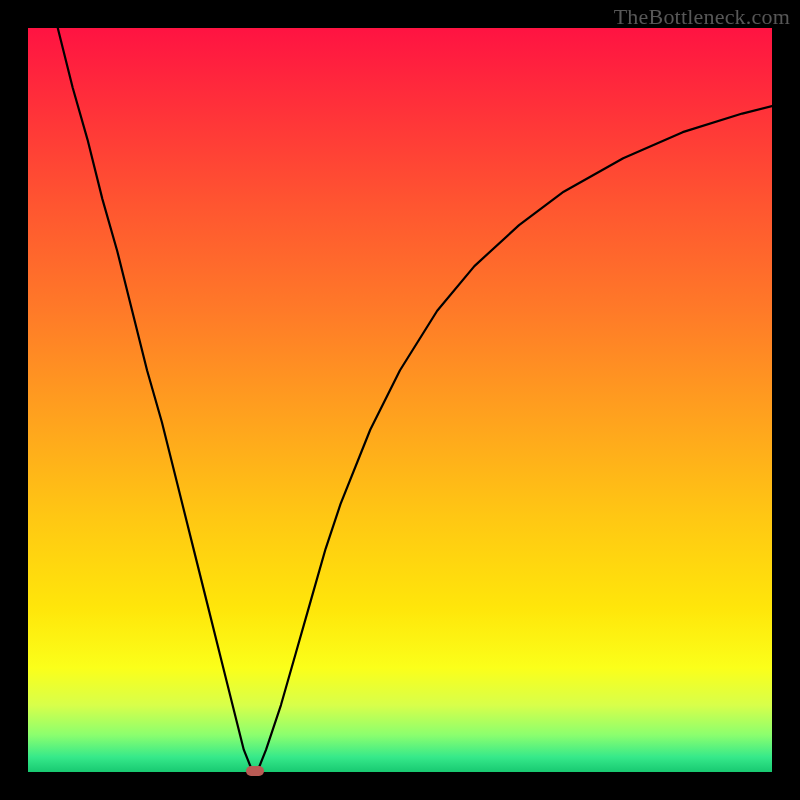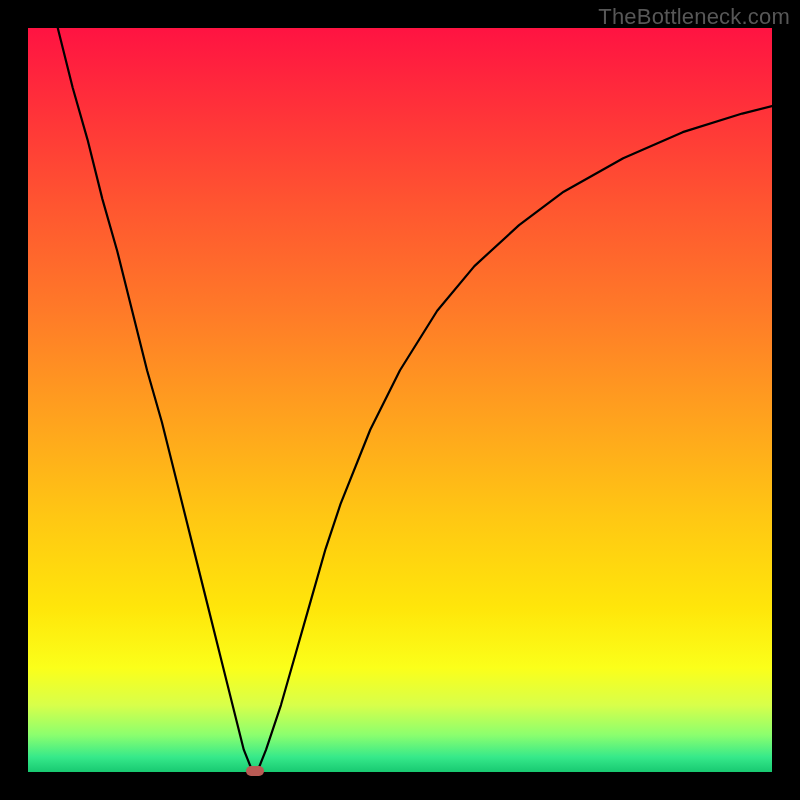--- a/index.html
+++ b/index.html
@@ -9,20 +9,21 @@
     height: 800px;
     background: #000;
     font-family: Arial, Helvetica, sans-serif;
     overflow: hidden;
   }
   .frame {
     position: relative;
     width: 800px;
     height: 596px;
     background: #000;
+    font-family: Liberation Serif, serif;
   }
   .plot {
     position: absolute;
     left: 28px;
     top: 28px;
     width: 744px;
     height: 744px;
     
     background: linear-gradient(to bottom,
       #ff1342 0%,

